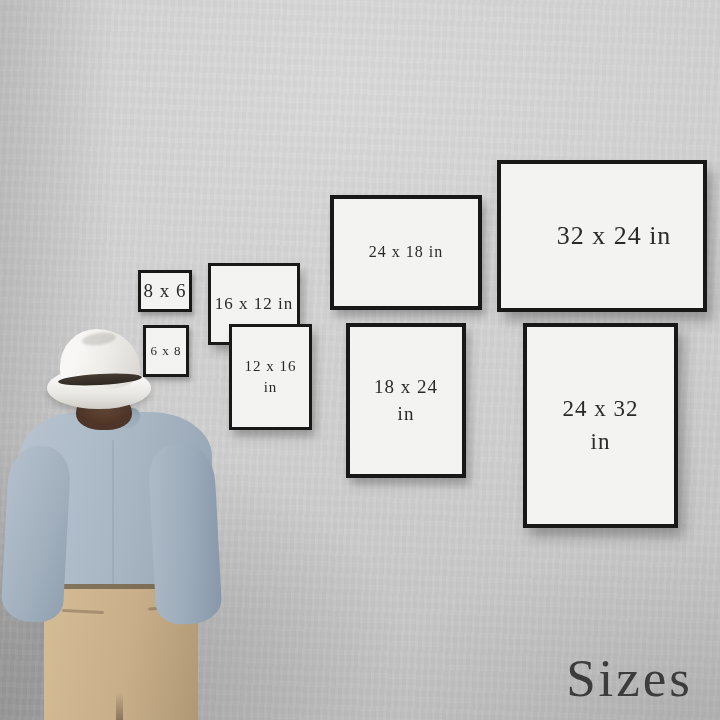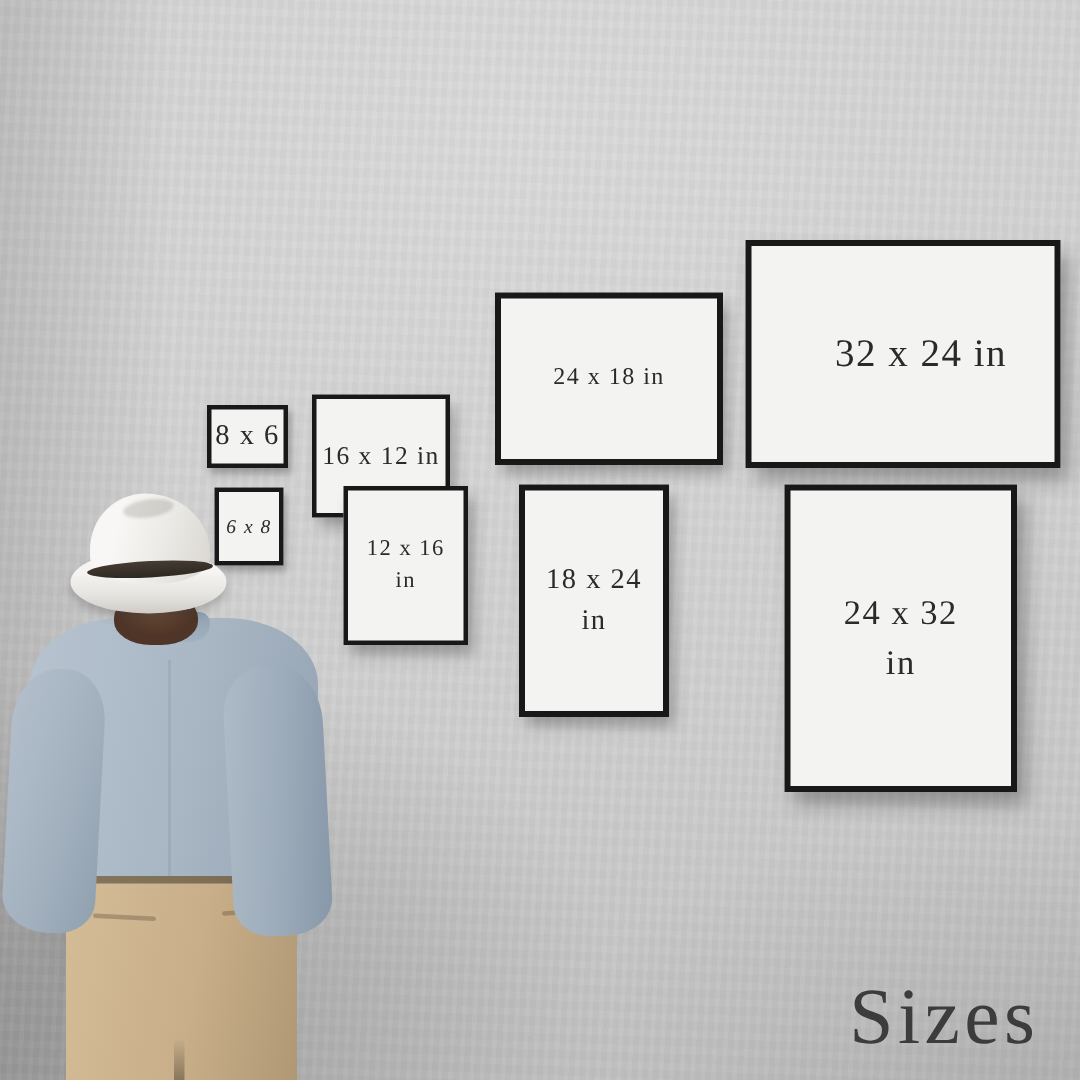--- a/index.html
+++ b/index.html
@@ -40,23 +40,23 @@
     box-shadow: 4px 7px 9px -1px rgba(70,70,70,0.42);
     z-index: 3;
   }
   .frame .l2:empty { display: none; }
   .frame .l1, .frame .l2 { line-height: 1.42; white-space: nowrap; }
 
   .f0 { left: 138px; top: 270px; width: 54px;  height: 42px;  font-size: 19px; box-shadow: 2px 4px 5px rgba(70,70,70,0.40); }
   .f1 { left: 208px; top: 228px; width: 92px; height: 82px;  font-size: 17px; margin-top: 35px; }
   .f2 { left: 330px; top: 195px; width: 152px; height: 115px; font-size: 16px; border-width: 4px; }
   .f3 { left: 497px; top: 160px; width: 210px; height: 152px; font-size: 26px; border-width: 4px; box-shadow: 6px 9px 12px -1px rgba(70,70,70,0.45); padding-left: 24px; }
-  .f4 { left: 143px; top: 325px; width: 46px;  height: 52px;  font-size: 13px; box-shadow: 2px 4px 5px rgba(70,70,70,0.40); font-style: italic; }
+  .f4 { left: 143px; top: 325px; width: 46px;  height: 52px;  font-size: 13px; box-shadow: 2px 4px 5px rgba(70,70,70,0.40); }
   .f5 { left: 217px; top: 324px; width: 83px;  height: 106px; font-size: 15px; margin-left: 12px; }
-  .f6 { left: 346px; top: 323px; width: 100px; height: 155px; font-size: 19px; border-width: 4px; }
+  .f6 { left: 346px; top: 323px; width: 120px; height: 155px; font-size: 19px; border-width: 4px; }
   .f7 { left: 523px; top: 323px; width: 155px; height: 205px; font-size: 23px; border-width: 4px; box-shadow: 6px 9px 12px -1px rgba(70,70,70,0.45); }
 
   
   .person { position: absolute; inset: 0; z-index: 5; }
   .person > div { position: absolute; }
 
   .person-shadow {
     left: -40px; top: 420px; width: 300px; height: 320px;
     background: radial-gradient(50% 50% at 50% 50%, rgba(40,40,40,0.20), rgba(40,40,40,0) 70%);
     z-index: 0;

